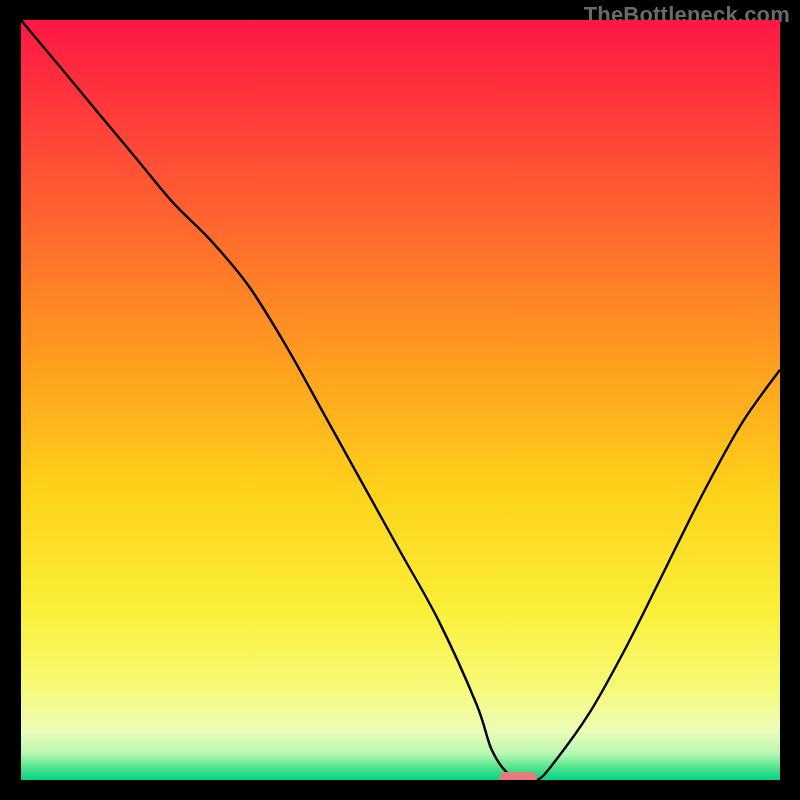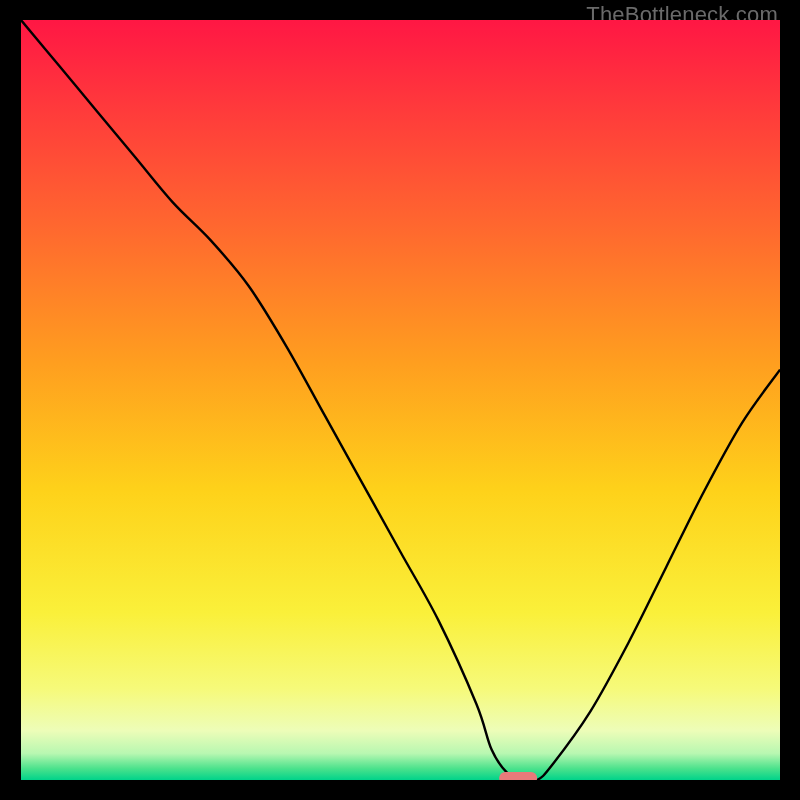--- a/index.html
+++ b/index.html
@@ -23,24 +23,24 @@
     top: 20px;
     width: 759px;
     height: 760px;
   }
   .plot svg {
     display: block;
   }
   .watermark {
     position: absolute;
     top: 2px;
-    right: 22px;
+    right: 10px;
     color: #6a6a6a;
     font-size: 22px;
-    font-weight: 400;
+    font-weight: 700;
     letter-spacing: 0.2px;
     margin-left: 38px;
   }
 </style>
 </head>
 <body>
 
 <div class="frame">
 
   <div class="watermark">TheBottleneck.com</div>

